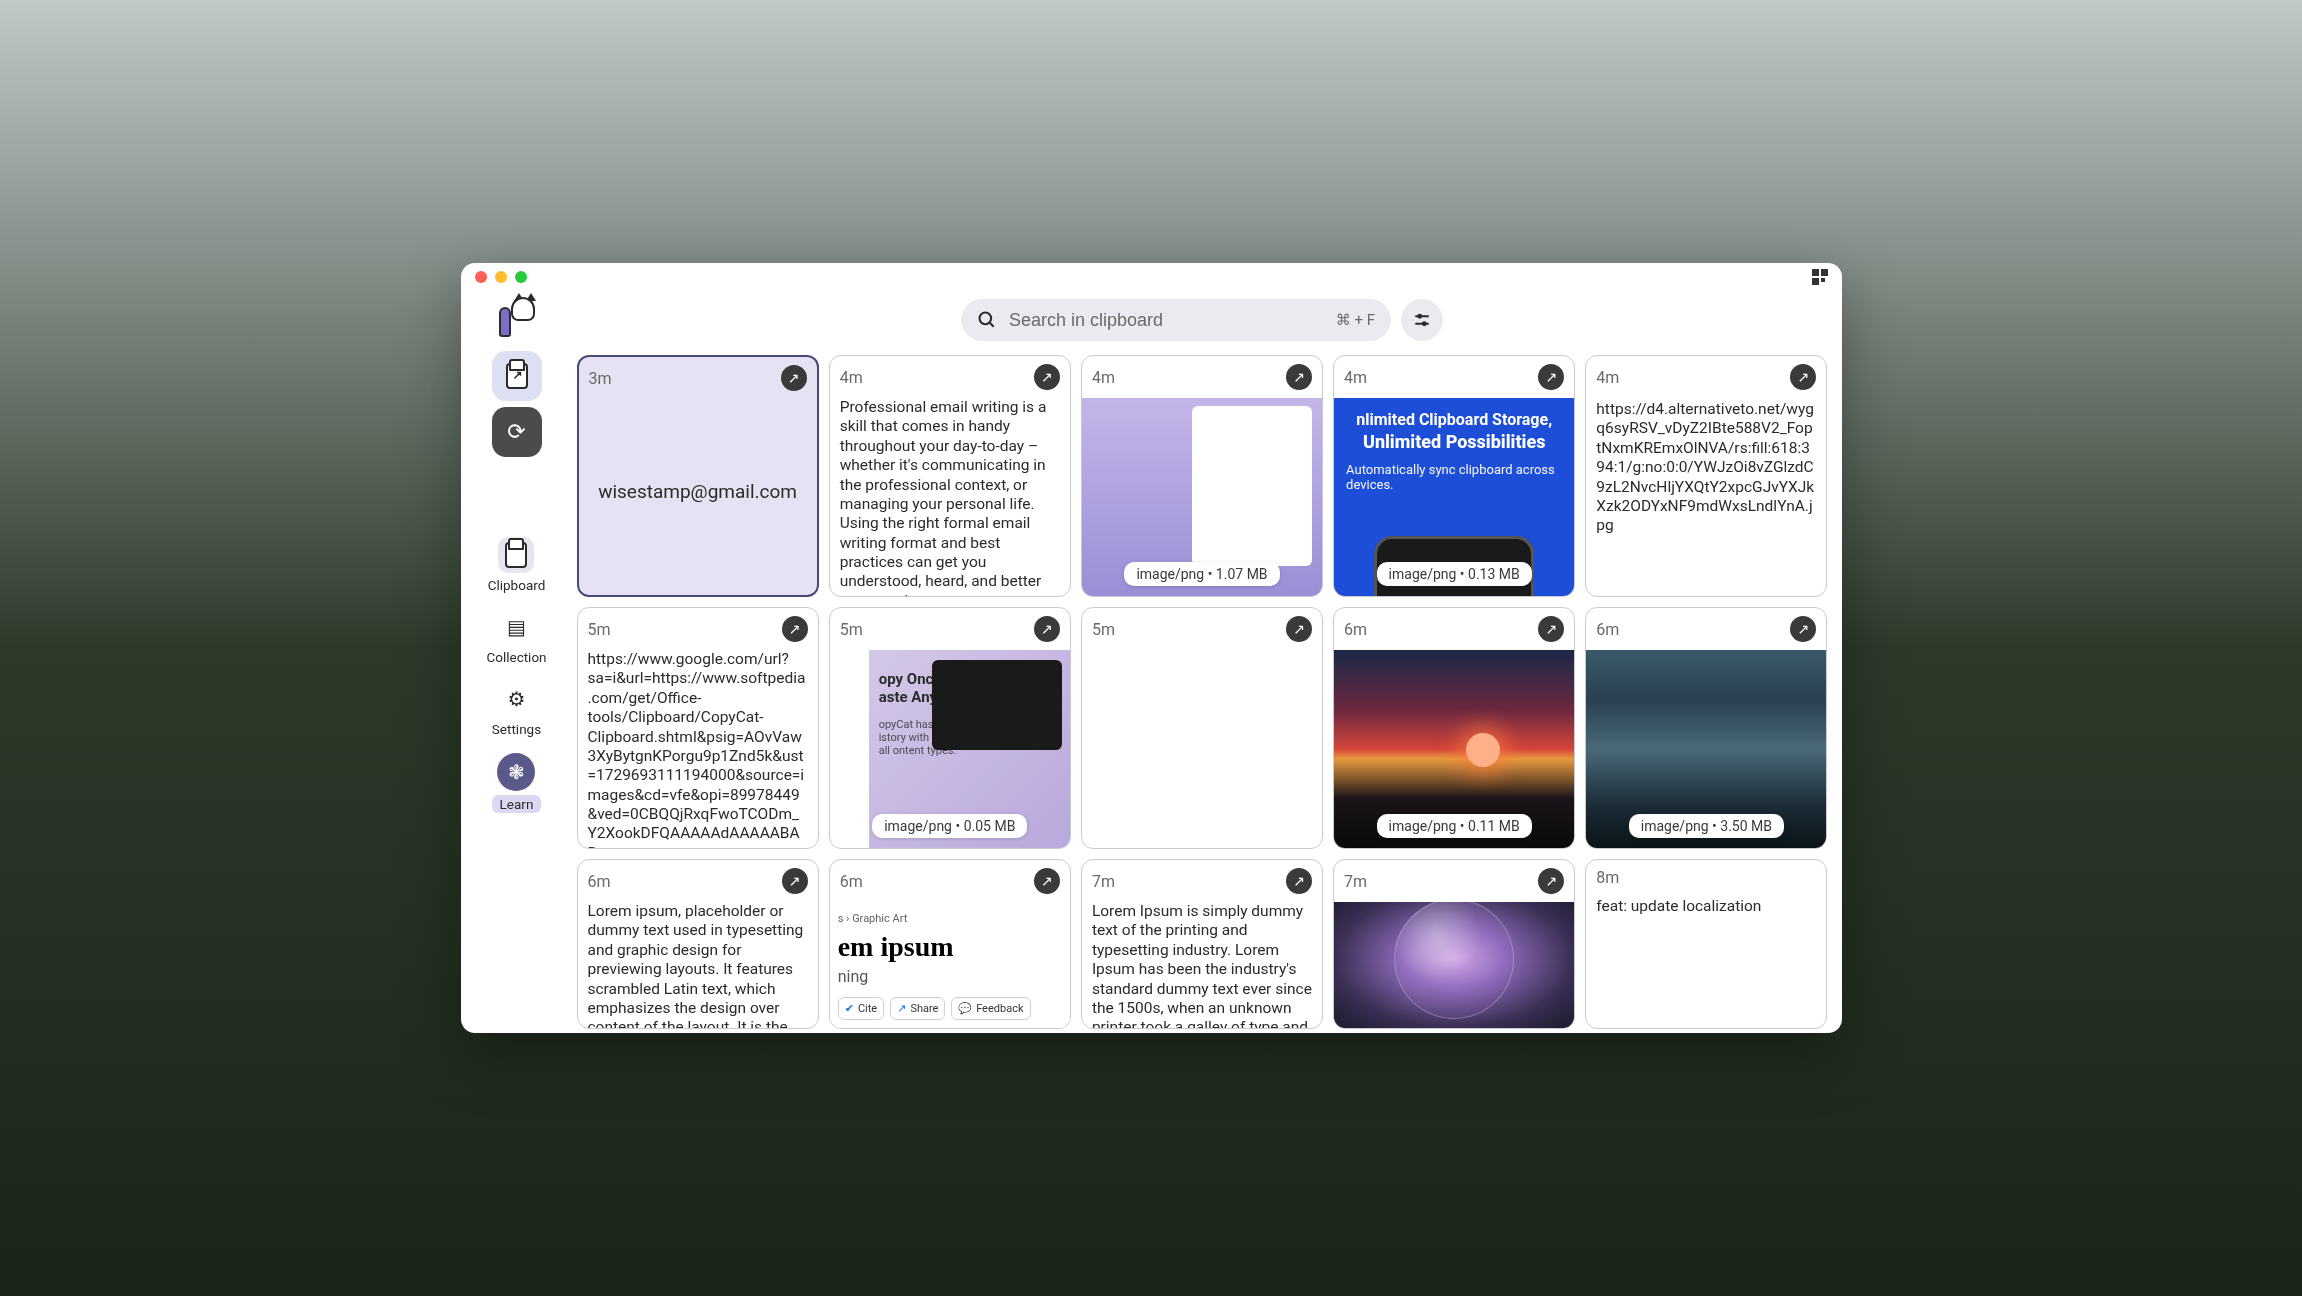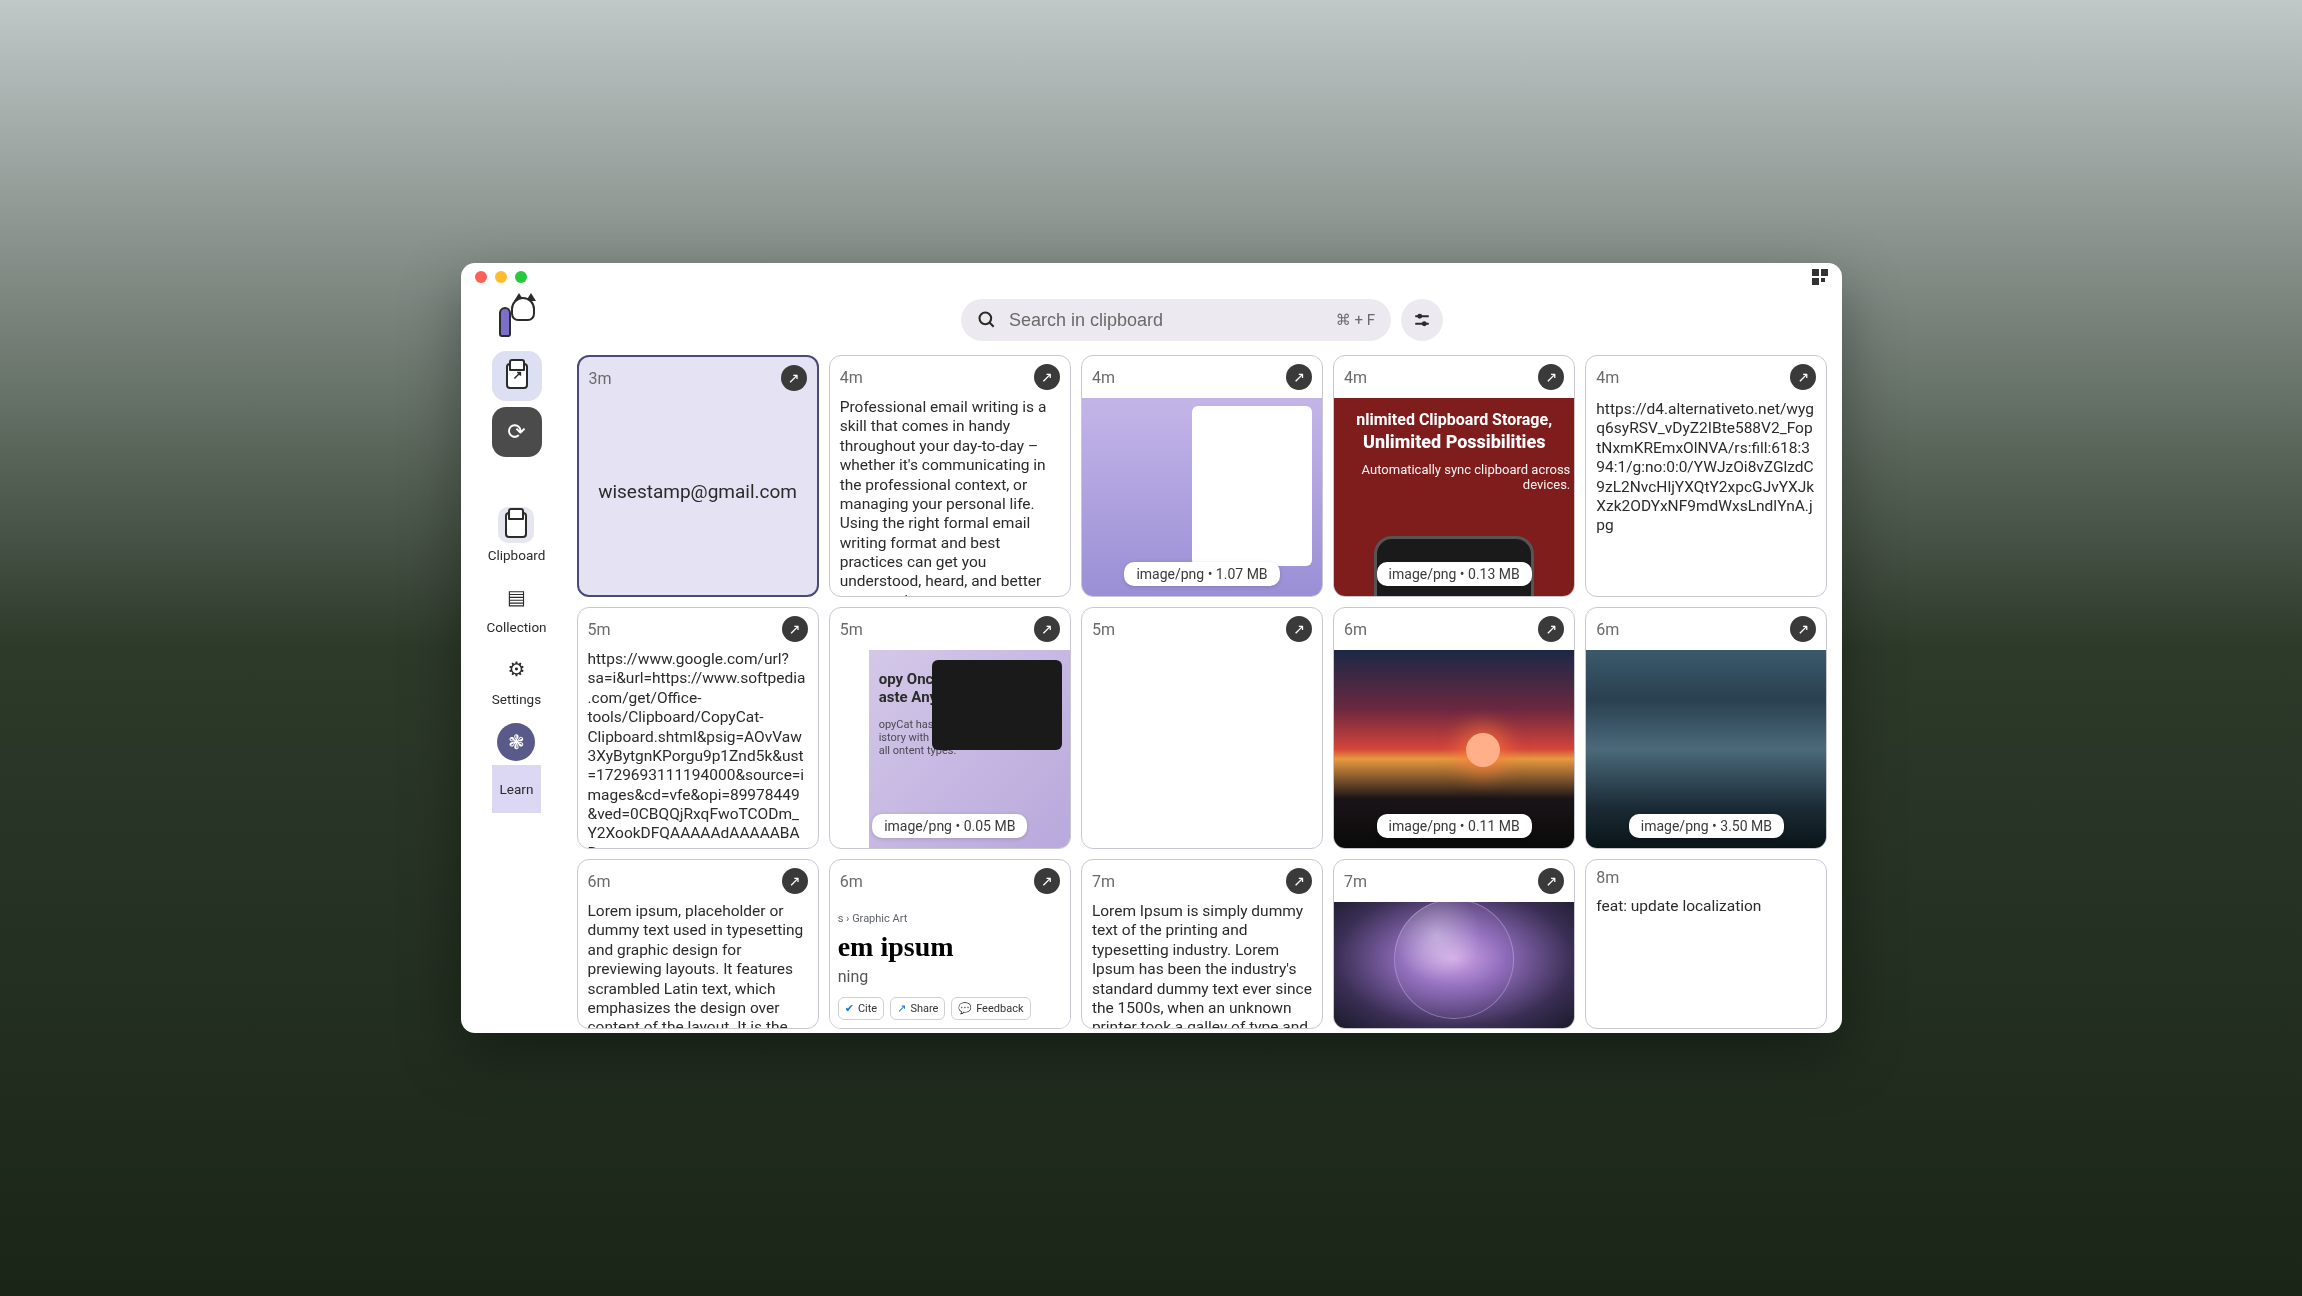--- a/index.html
+++ b/index.html
@@ -143,22 +143,22 @@
   }
   .nav-item.active .icon-wrap { background: #e5e6ef; }
   .nav-item .label { font-size: 13.5px; color: #2b2b2b; }
   .nav-item.learn .icon-wrap {
     background: #5a5a8a;
     width: 38px; height: 38px;
     border-radius: 50%;
   }
   .nav-item.learn .label {
     background: #dcd8f3;
-    border-radius: 0;
-    padding: 16px 8px;
+    border-radius: 6px;
+    padding: 1px 8px;
   }
   .gear-icon, .book-icon, .learn-ico {
     font-size: 20px;
     color: #2b2b2b;
   }
   .learn-ico { color: #fff; }
 
   .content {
     flex: 1;
     display: flex;
@@ -290,28 +290,28 @@
   .thumb-app::after {
     content: "";
     position: absolute;
     right: 10px; top: 8px;
     width: 120px; height: 160px;
     background: #fff;
     border-radius: 6px;
   }
   .thumb-promo {
     width: 100%; height: 100%;
-    background: #7f1d1d;
+    background: #1d4ed8;
     color: #fff;
     display: flex;
     flex-direction: column;
     align-items: center;
     justify-content: flex-start;
-    padding: 12px 4px;
-    text-align: right;
+    padding: 12px 12px;
+    text-align: left;
     position: relative;
   }
   .thumb-promo .line1 { font-size: 16px; font-weight: 700; }
   .thumb-promo .line2 { font-size: 18px; font-weight: 800; margin-top: 2px; }
   .thumb-promo .line3 { font-size: 13px; margin-top: 10px; opacity: 0.95; }
   .phone-mock {
     position: absolute;
     bottom: 0; left: 50%;
     transform: translateX(-50%);
     width: 160px; height: 60px;

